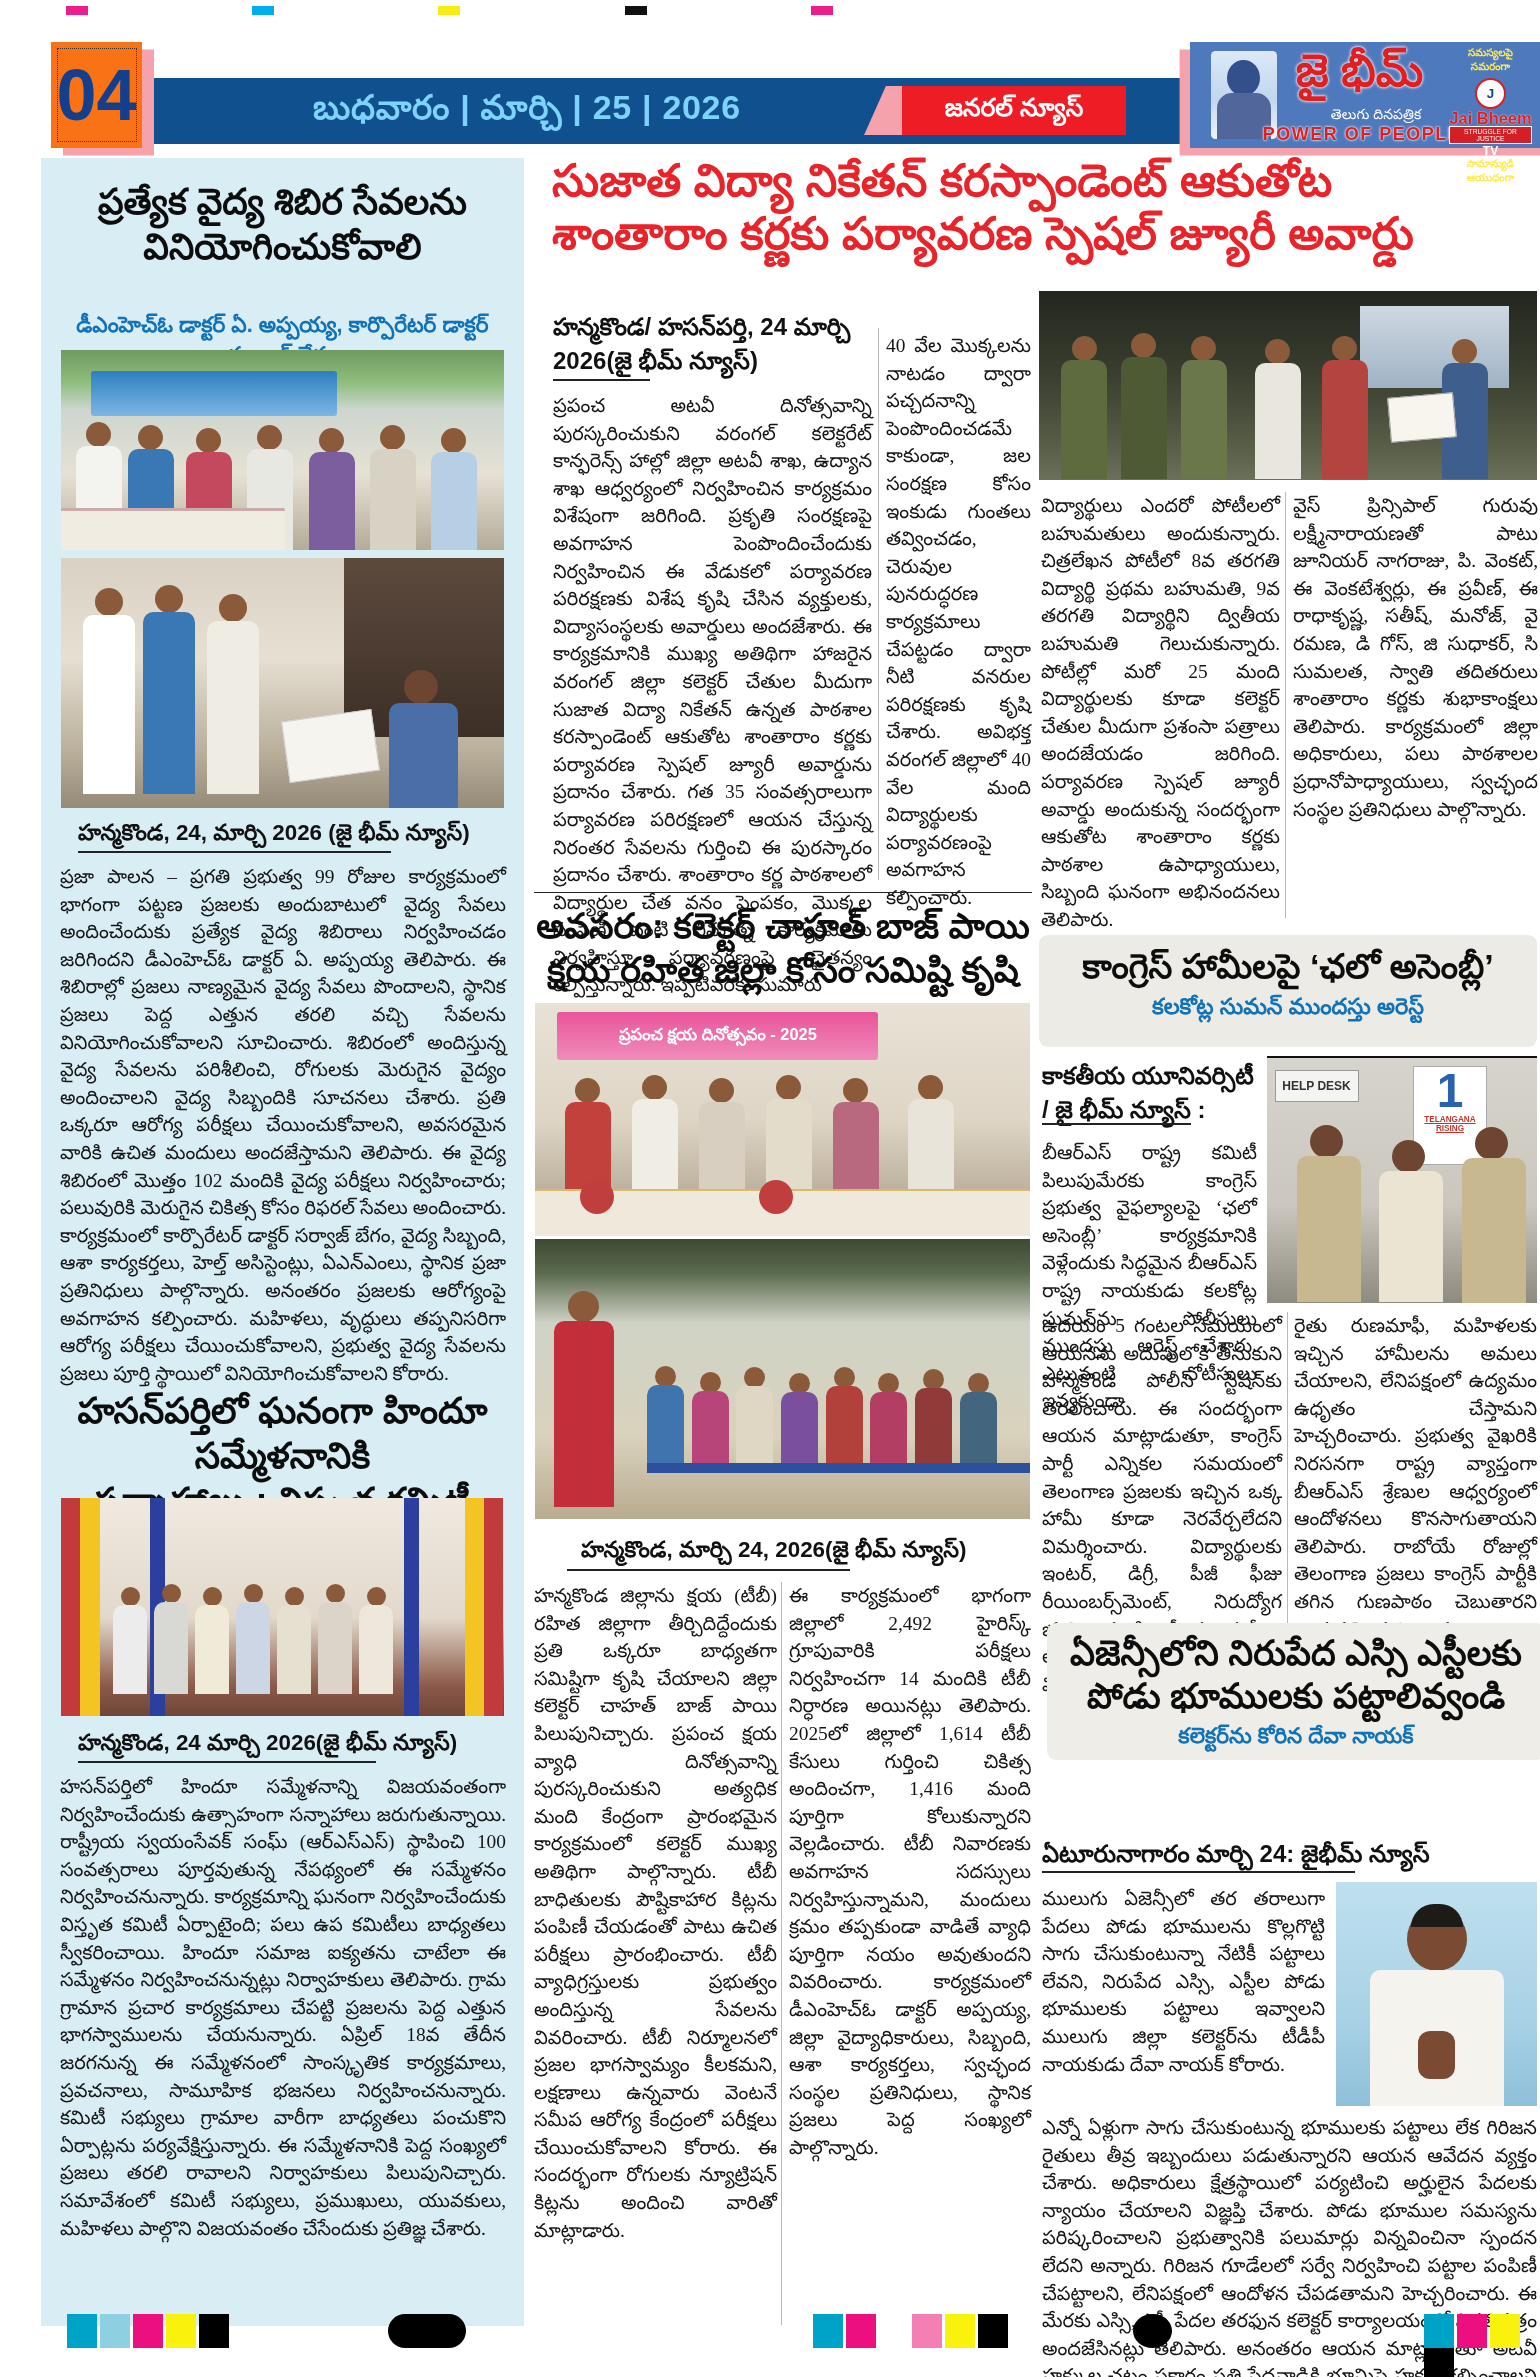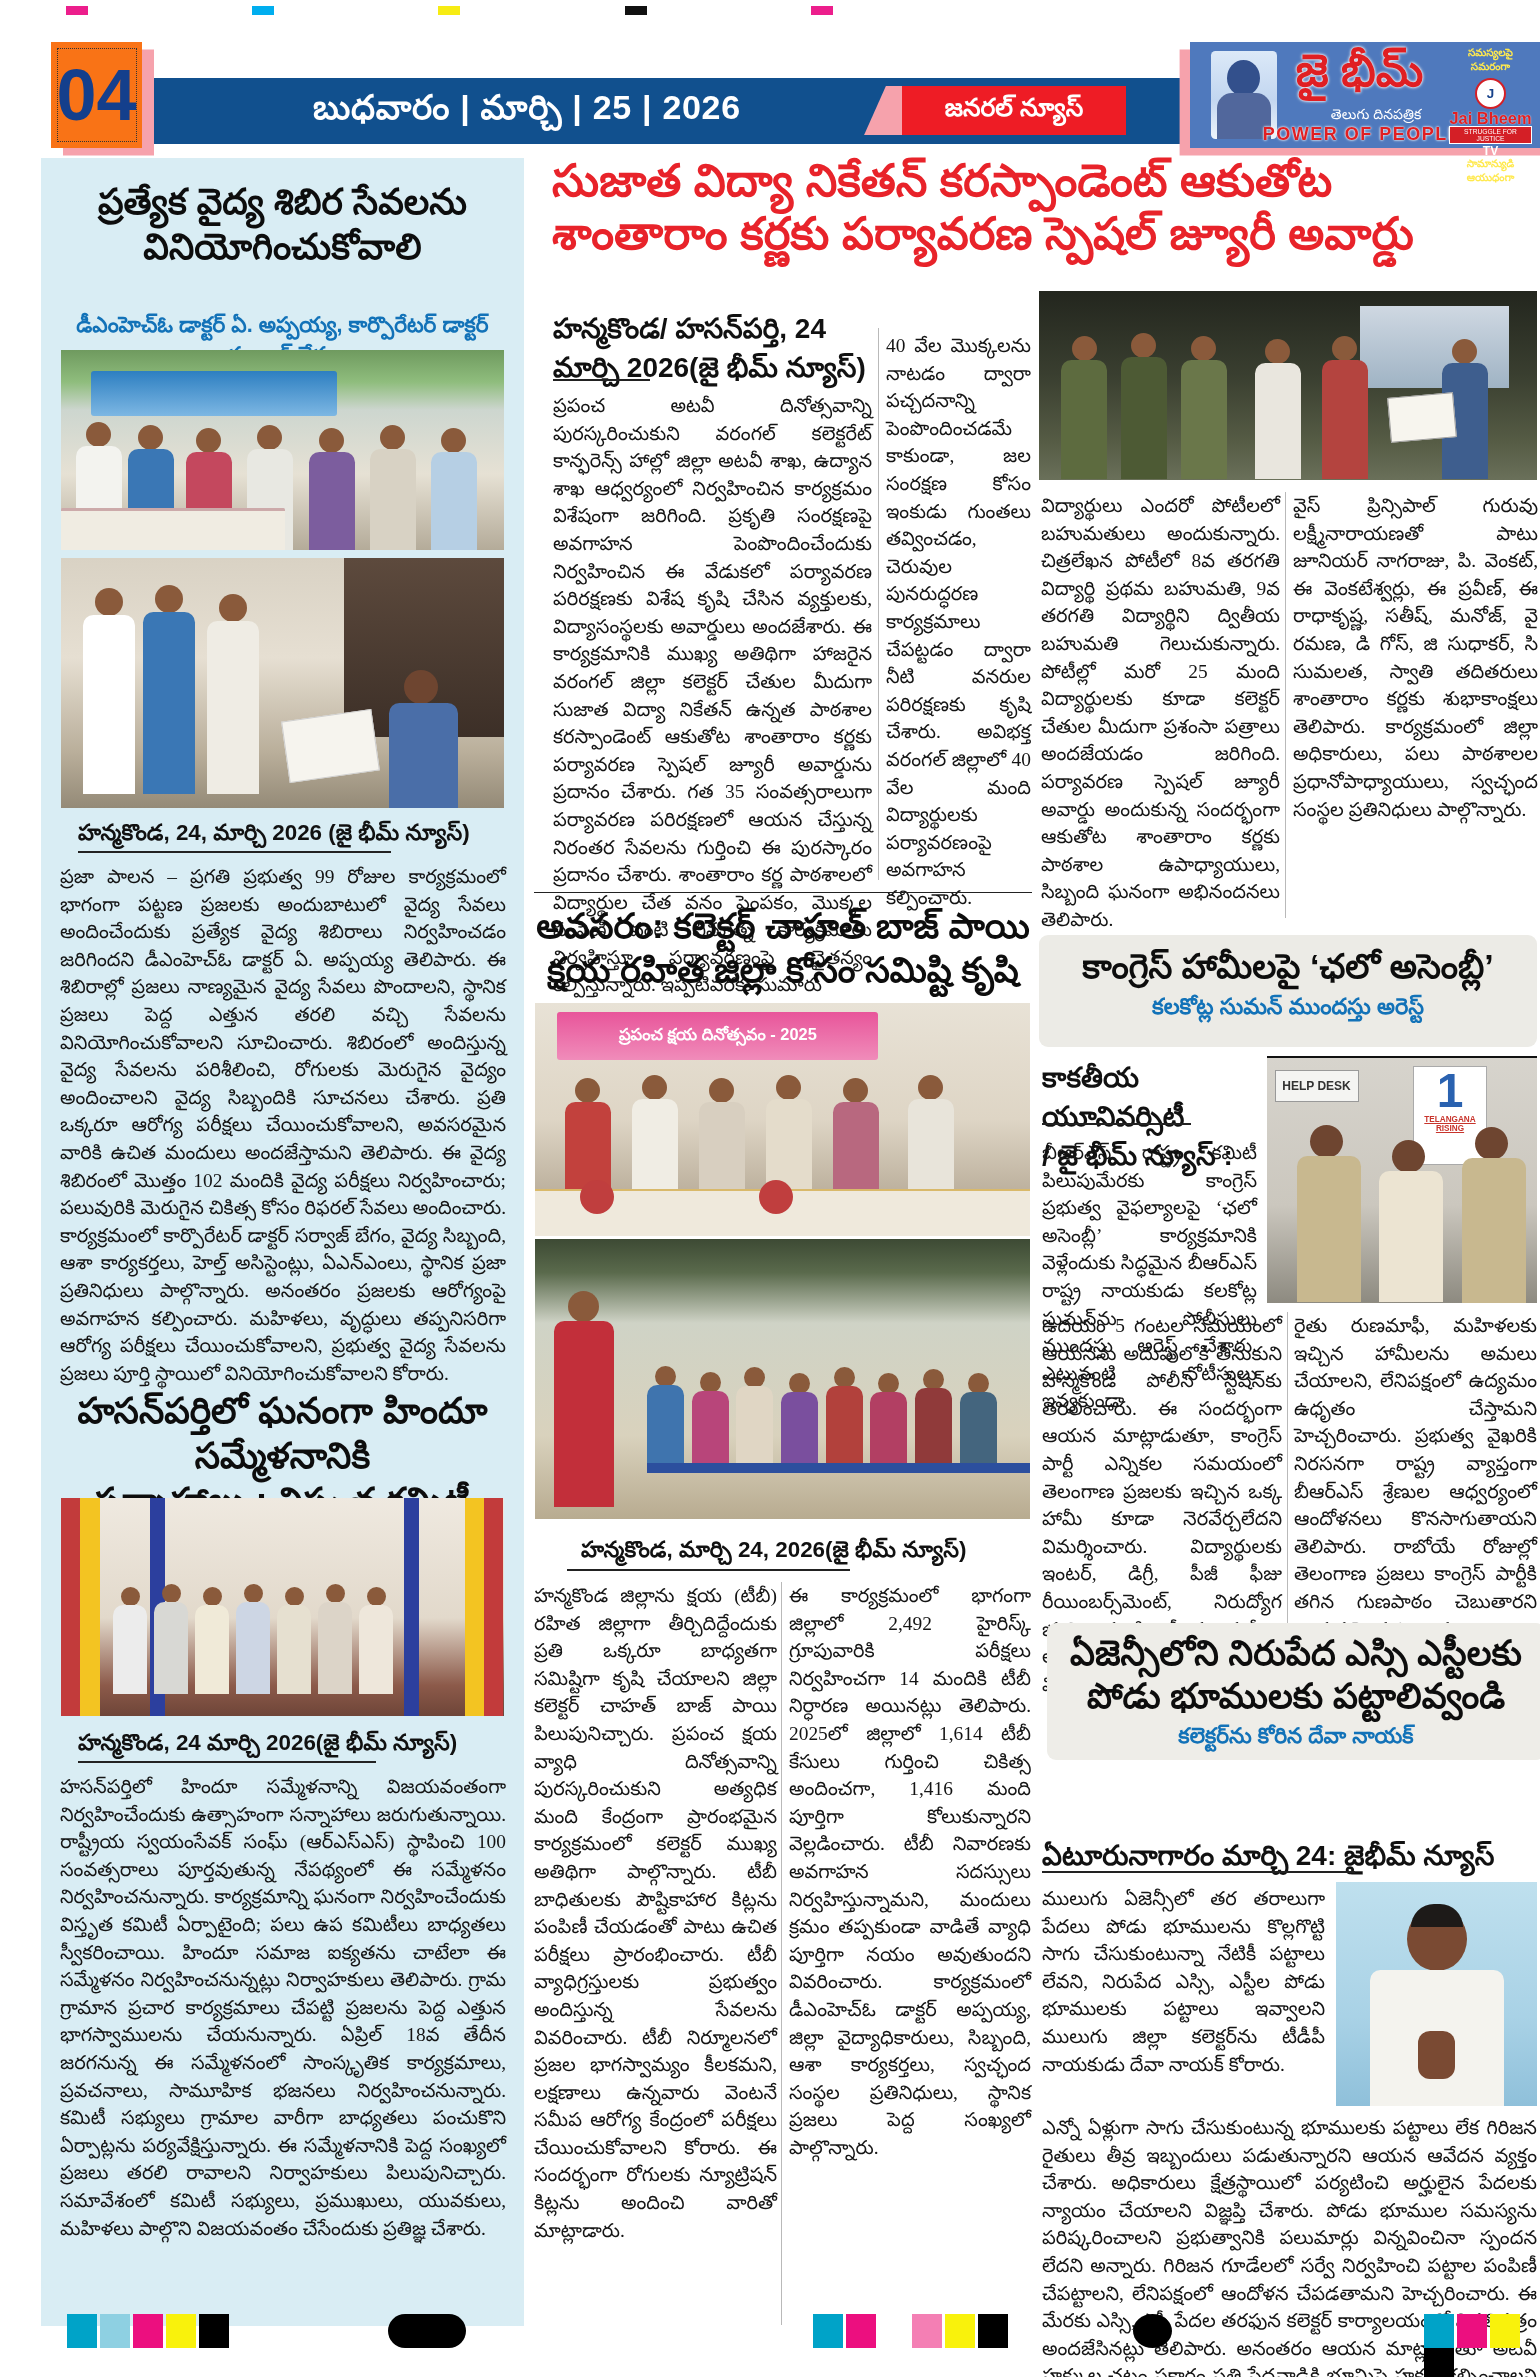--- a/index.html
+++ b/index.html
@@ -5,21 +5,21 @@
   html,body{margin:0;padding:0;background:#ffffff;}
   .page{position:relative;width:1541px;height:2377px;background:#fff;overflow:hidden;
         font-family:"Liberation Sans",sans-serif;color:#111;}
   .abs{position:absolute;}
   
   .pgnum-box{left:51px;top:42px;width:91px;height:106px;background:#f97316;
              box-shadow:12px 7.5px 0 #f6a2ac;display:flex;align-items:center;justify-content:center;}
   .pgnum-inner{width:78px;height:92px;border:1.5px dotted #333;display:flex;align-items:center;justify-content:center;}
   .pgnum{font-size:72px;font-weight:bold;color:#143f8c;line-height:1;}
   .topbar{left:112px;top:78px;width:1429px;height:66px;background:#11508e;}
-  .topbar-date{position:absolute;left:201px;top:10.4px;color:#ffffff;font-size:34px;font-weight:bold;letter-spacing:0.7px;}
+  .topbar-date{position:absolute;left:201px;top:10.4px;color:#7dd3fc;font-size:34px;font-weight:bold;letter-spacing:0.7px;}
   .badge-wrap{position:absolute;left:790px;top:7.5px;width:224px;height:49px;}
   .badge-bevel{position:absolute;left:-27px;top:0;width:45px;height:49px;background:#f6a2ac;transform:skewX(-24deg);}
   .badge{position:absolute;left:0;top:0;width:224px;height:49px;background:#ee1c25;color:#fff;
          display:flex;align-items:center;justify-content:center;font-size:25px;font-weight:bold;}
   .logo{left:1190px;top:42px;width:395px;height:106px;background:#4f79bd;box-shadow:-10.4px 7.5px 0 #f6a2ac;}
   .logo-photo{position:absolute;left:21px;top:9px;width:66px;height:88px;border-radius:4.5px;
               background:linear-gradient(180deg,#dce9f8 0%,#c2d6f0 55%,#eef4fb 100%);overflow:hidden;}
   .logo-head{position:absolute;left:16.4px;top:9px;width:33px;height:36px;border-radius:50%;background:#33508c;}
   .logo-body{position:absolute;left:6px;top:42px;width:54px;height:46px;border-radius:15px 15px 0 0;background:#51679c;}
   .logo-title{position:absolute;left:91px;top:6px;width:157px;text-align:center;color:#e01f23;
@@ -32,21 +32,21 @@
   .tv-emblem{margin:3px auto 1.5px auto;width:27px;height:27px;border-radius:50%;background:#fff;border:2.2px solid #d41f26;
              display:flex;align-items:center;justify-content:center;font-size:13.4px;color:#16418a;font-weight:bold;}
   .tv-name{color:#e01f23;font-size:16.4px;font-weight:bold;text-shadow:0 0 1.5px #fff;line-height:1;}
   .tv-strip{display:inline-block;background:#d41f26;color:#fff;font-size:6.7px;padding:0.7px 3px;border:0.7px solid #fff;}
   .tv-tag{display:inline-block;color:#fff;font-weight:bold;font-size:12px;}
   
   .lead-headline{left:552px;top:154px;width:986px;text-align:left;color:#e8232a;
                  font-size:45px;font-weight:bold;line-height:1.18;}
   .black-headline{font-weight:bold;color:#0d0d0d;text-align:center;line-height:1.25;}
   .subhead{color:#1272b8;font-weight:bold;text-align:center;}
-  .dateline{font-weight:bold;font-size:28px;}
+  .dateline{font-weight:bold;font-size:24px;}
   .rule{background:#222;height:1.5px;}
   .bodytxt{font-family:"Liberation Serif",serif;font-size:19.4px;line-height:27.6px;text-align:justify;color:#141414;}
   .caption{font-weight:bold;font-size:22.4px;color:#111;}
   
   .left-panel{left:41px;top:158px;width:483px;height:2168px;background:#d9edf4;}
   .graybox{background:#ecebe6;border-radius:9px;}
   .ph{position:absolute;overflow:hidden;background:#9a9a92;}
   .vline{position:absolute;width:0.7px;background:#b9b9b9;}
   .person{position:absolute;}
   .head{position:absolute;border-radius:50%;background:#8a5a3b;}

